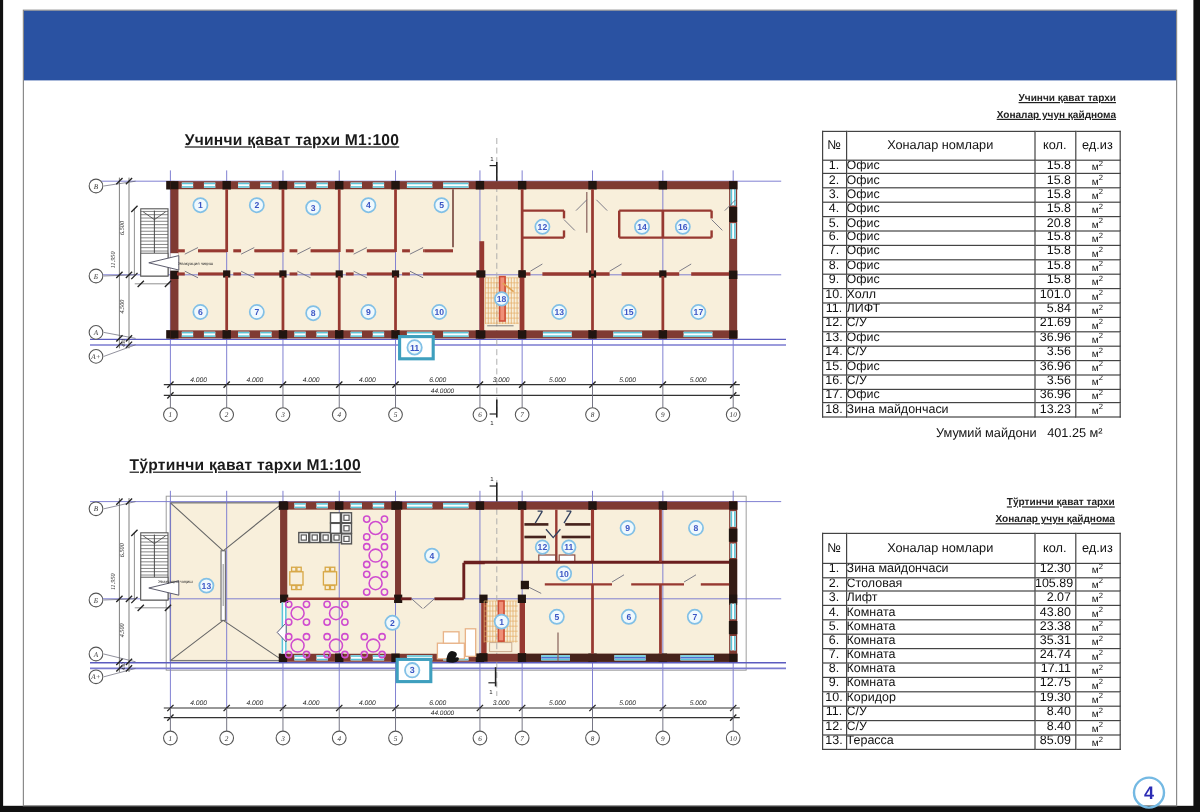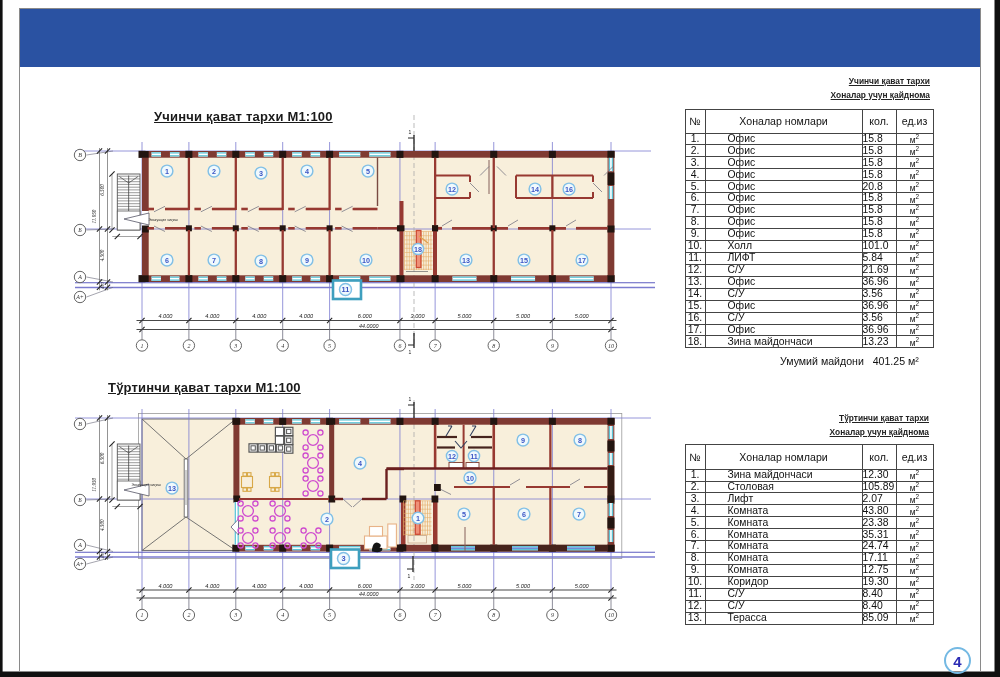--- a/index.html
+++ b/index.html
@@ -6,22 +6,22 @@
 #hdr{position:absolute;left:20px;top:9px;width:960px;height:58px;background:#2a52a2;color:#fff;text-align:center;font-weight:bold;font-size:12px;line-height:19px;padding-top:9px;white-space:nowrap}
 .sub{position:absolute;width:200px;text-align:right;font-size:8.4px;font-weight:bold;color:#222;text-decoration:underline}
 .t{position:absolute;left:684.5px;width:248px;border-collapse:collapse;table-layout:fixed;font-size:10.4px;color:#111}
 .t td{border:1px solid #444;overflow:hidden;white-space:nowrap;line-height:1}
 .t td.c{text-align:center;vertical-align:middle;font-size:10.6px}
 .t td:nth-child(1){width:20px}
 .t td:nth-child(2){width:157px}
 .t td:nth-child(3){width:34px}
 .t td:nth-child(4){width:37px}
 .t td.n{text-align:center}
-.t td.nm{padding-left:22px}
-.t td.v{text-align:left;padding-right:3px}
+.t td.nm{padding-left:0}
+.t td.v{text-align:right;padding-right:3px}
 .t td.u{text-align:center;font-size:8.4px}
 .t td.u sup{font-size:6.4px}
 .title{position:absolute;font-size:13px;font-weight:bold;color:#1a1a1a;text-decoration:underline;letter-spacing:0.2px}
 </style></head>
 <body>
 
 <svg style="position:absolute;left:0;top:0" width="1000" height="677" viewBox="0 0 1000 677">
 
 <rect x="0" y="0" width="2.6" height="677" fill="#101010"></rect>
 

